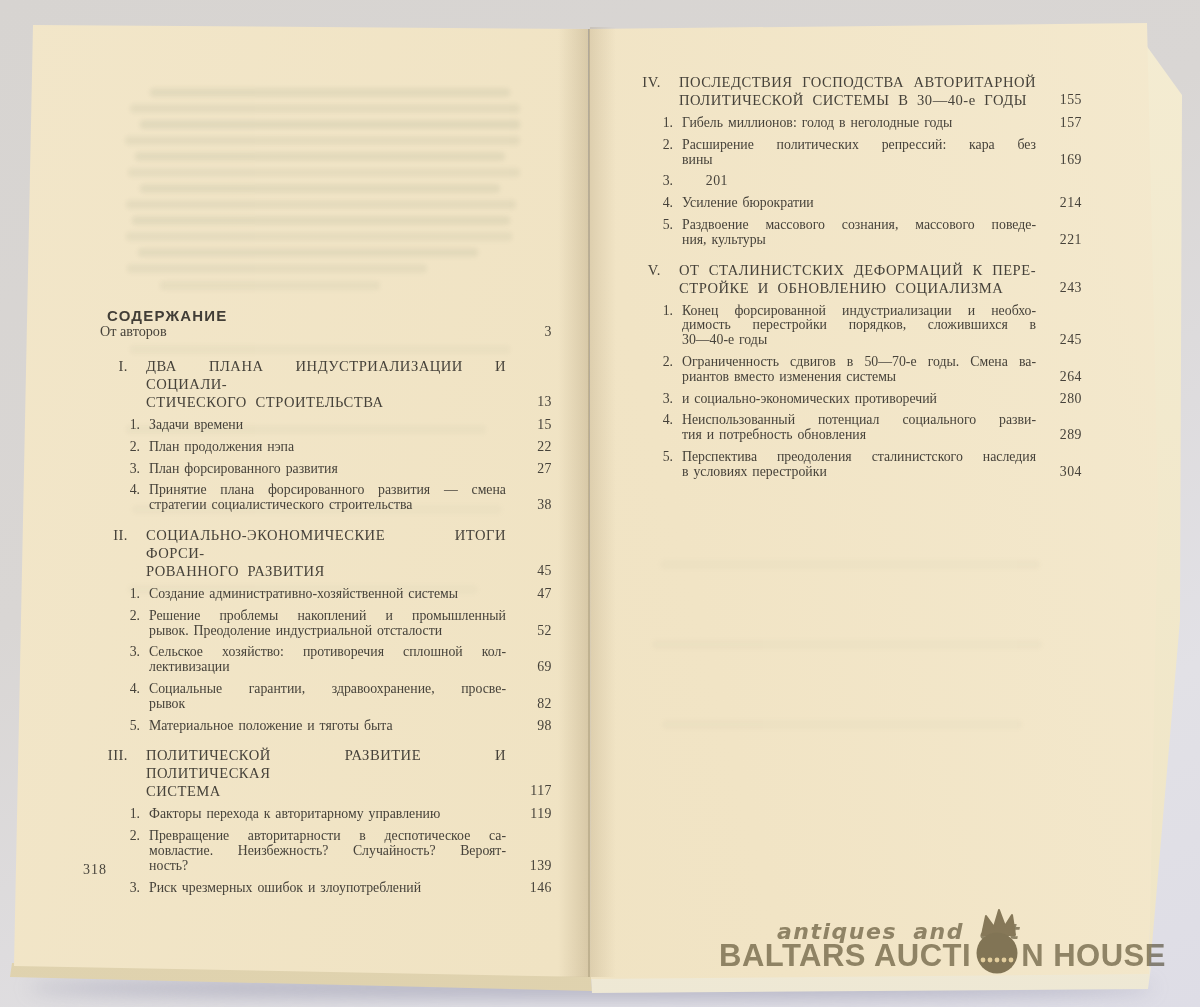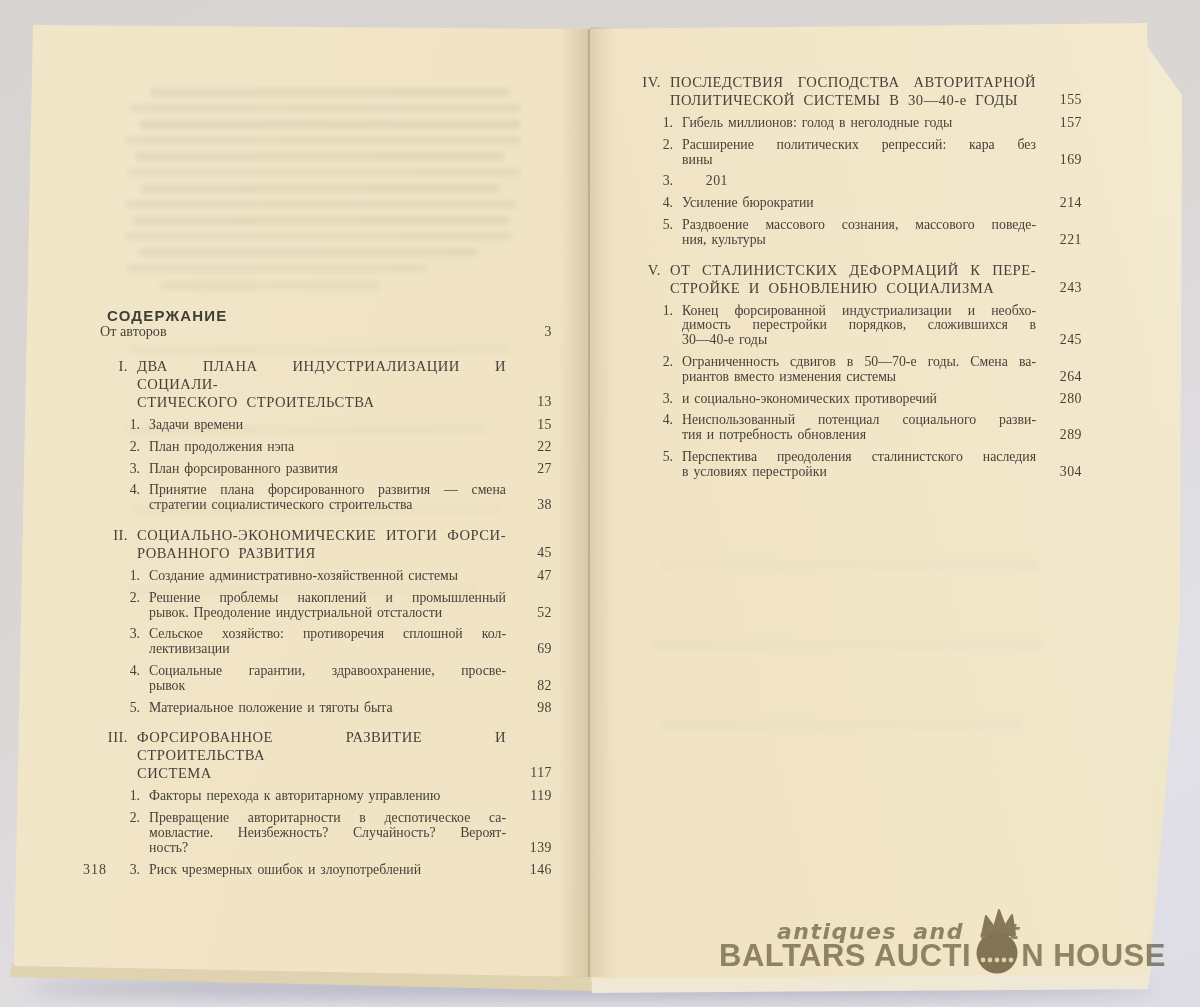--- a/index.html
+++ b/index.html
@@ -45,21 +45,21 @@
     letter-spacing:1.2px;color:#423e37;margin-left:7px;}
   .row{display:flex;align-items:flex-start;margin-top:7px;}
   .toc .row:first-child{margin-top:0;}
   .row .lbl{white-space:nowrap;text-align:right;}
   .row .txt{flex:1;min-width:0;}
   .row .pg{width:46px;text-align:right;align-self:flex-end;font-size:13.8px;
     letter-spacing:0.5px;padding-left:4px;box-sizing:border-box;}
   .row.front{font-size:14.2px;line-height:15px;margin-top:16px;}
   .row.chapter{margin-top:13px;font-size:14.6px;line-height:18px;letter-spacing:0.5px;}
   .row.front + .row.chapter{margin-top:18px;}
-  .chapter .lbl{width:28px;margin-right:9px;}
+  .chapter .lbl{width:28px;margin-right:18px;}
   .chapter .txt{word-spacing:4.5px;}
   .row.item{font-size:13.8px;line-height:14.8px;padding-left:21px;}
   .item .lbl{width:19px;margin-right:9px;}
   .item .txt{word-spacing:1.5px;}
   .line{min-height:1em;}
   .line.just{text-align:justify;text-align-last:justify;}
   .folio{position:absolute;left:83px;top:862px;font-size:14px;letter-spacing:1px;color:#49453d;}
   
   .watermark{position:absolute;left:695px;top:893px;width:478px;height:95px;
     mix-blend-mode:multiply;opacity:0.92;}
@@ -189,21 +189,21 @@
           <div class="row item">
             <span class="lbl">5.</span>
             <span class="txt">
               <div class="line">Материальное положение и тяготы быта</div>
             </span>
             <span class="pg">98</span>
           </div>
           <div class="row chapter">
             <span class="lbl">III.</span>
             <span class="txt">
-              <div class="line just">ФОРСИРОВАННОЕ РАЗВИТИЕ И СТРОИТЕЛЬСТВА</div>
+              <div class="line just">ПОЛИТИЧЕСКОЙ РАЗВИТИЕ И ПОЛИТИЧЕСКАЯ</div>
               <div class="line">СИСТЕМА</div>
             </span>
             <span class="pg">117</span>
           </div>
           <div class="row item">
             <span class="lbl">1.</span>
             <span class="txt">
               <div class="line">Факторы перехода к авторитарному управлению</div>
             </span>
             <span class="pg">119</span>

